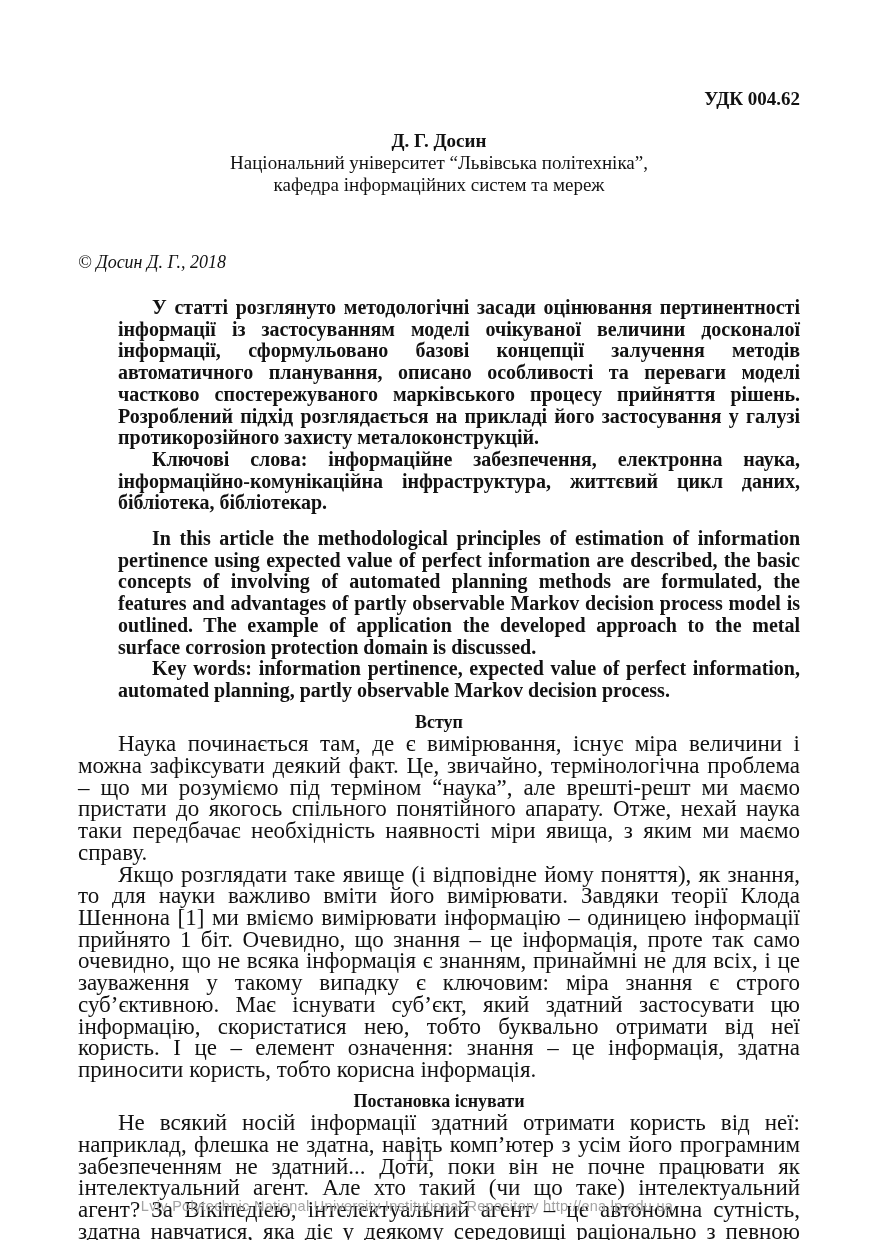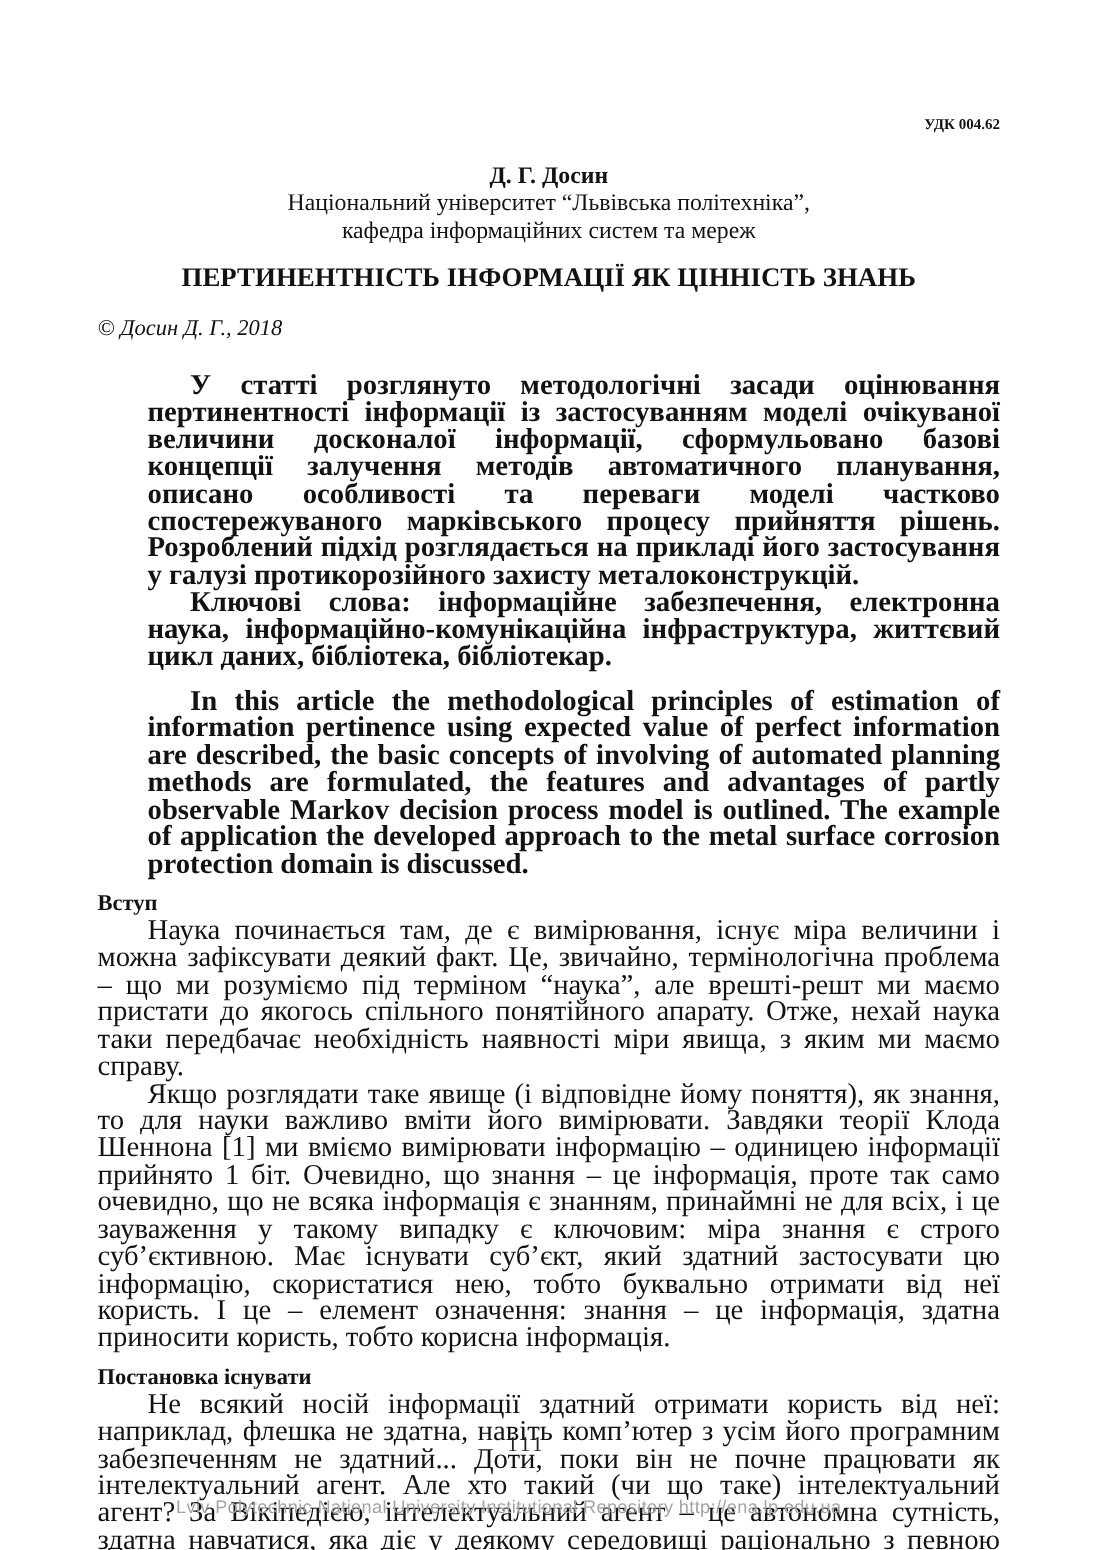--- a/index.html
+++ b/index.html
@@ -10,21 +10,21 @@
     background: #ffffff;
     box-sizing: border-box;
     padding: 88px 76px 0 78px;
     font-family: "Liberation Serif", serif;
     color: #121212;
     overflow: hidden;
   }
   .udk {
     text-align: right;
     font-weight: bold;
-    font-size: 12px;
+    font-size: 19px;
     line-height: 22px;
   }
   .byline {
     margin-top: 20px;
     text-align: center;
     font-size: 19px;
     line-height: 22px;
   }
   .byline .author { font-weight: bold; }
   .title {
@@ -37,29 +37,29 @@
   .copyright {
     margin-top: 16px;
     font-style: italic;
     font-size: 18px;
     line-height: 21px;
   }
   .abstract {
     margin-top: 24px;
     margin-left: 40px;
     font-weight: bold;
-    font-size: 23px;
+    font-size: 20px;
     line-height: 21.7px;
     text-align: justify;
   }
   .abstract p { margin: 0; text-indent: 34px; }
   .abstract.en { margin-top: 14px; }
   .sec-heading {
     margin: 10px 0 0 0;
-    text-align: left;
+    text-align: center;
     font-weight: bold;
     font-size: 18px;
     line-height: 21.7px;
   }
   .body-par {
     margin: 0;
     font-size: 23px;
     line-height: 21.7px;
     text-align: justify;
     text-indent: 40px;
@@ -94,31 +94,32 @@
 <div class="page">
 
   <div class="udk">УДК 004.62</div>
 
   <div class="byline">
     <div class="author">Д. Г. Досин</div>
     <div class="affil">Національний університет “Львівська політехніка”,</div>
     <div class="affil">кафедра інформаційних систем та мереж</div>
   </div>
 
-  <h1 class="title"><span>ПЕРТИНЕНТНІСТЬ ІНФОРМАЦІЇ ЯК ЦІННІСТЬ ЗНАНЬ</span><br></h1>
+  <h1 class="title"><br></h1>
 
   <div class="copyright">© Досин Д. Г., 2018</div>
 
   <div class="abstract uk">
     <p>У статті розглянуто методологічні засади оцінювання пертинентності інформації із застосуванням моделі очікуваної величини досконалої інформації, сформульовано базові концепції залучення методів автоматичного планування, описано особливості та переваги моделі частково спостережуваного марківського процесу прийняття рішень. Розроблений підхід розглядається на прикладі його застосування у галузі протикорозійного захисту металоконструкцій.</p>
     <p>Ключові слова: інформаційне забезпечення, електронна наука, інформаційно-комунікаційна інфраструктура, життєвий цикл даних, бібліотека, бібліотекар.</p>
   </div>
 
   <div class="abstract en">
     <p>In this article the methodological principles of estimation of information pertinence using expected value of perfect information are described, the basic concepts of involving of automated planning methods are formulated, the features and advantages of partly observable Markov decision process model is outlined. The example of application the developed approach to the metal surface corrosion protection domain is discussed.</p>
+    <p>Key words: information pertinence, expected value of perfect information, automated planning, partly observable Markov decision process.</p>
   </div>
 
   <h2 class="sec-heading">Вступ</h2>
   <p class="body-par">Наука починається там, де є вимірювання, існує міра величини і можна зафіксувати деякий факт. Це, звичайно, термінологічна проблема – що ми розуміємо під терміном “наука”, але врешті-решт ми маємо пристати до якогось спільного понятійного апарату. Отже, нехай наука таки передбачає необхідність наявності міри явища, з яким ми маємо справу.</p>
   <p class="body-par">Якщо розглядати таке явище (і відповідне йому поняття), як знання, то для науки важливо вміти його вимірювати. Завдяки теорії Клода Шеннона [1] ми вміємо вимірювати інформацію – одиницею інформації прийнято 1 біт. Очевидно, що знання – це інформація, проте так само очевидно, що не всяка інформація є знанням, принаймні не для всіх, і це зауваження у такому випадку є ключовим: міра знання є строго суб’єктивною. Має існувати суб’єкт, який здатний застосувати цю інформацію, скористатися нею, тобто буквально отримати від неї користь. І це – елемент означення: знання – це інформація, здатна приносити користь, тобто корисна інформація.</p>
 
   <h2 class="sec-heading">Постановка існувати</h2>
   <p class="body-par">Не всякий носій інформації здатний отримати користь від неї: наприклад, флешка не здатна, навіть комп’ютер з усім його програмним забезпеченням не здатний... Доти, поки він не почне працювати як інтелектуальний агент. Але хто такий (чи що таке) інтелектуальний агент? За Вікіпедією, інтелектуальний агент – це автономна сутність, здатна навчатися, яка діє у деякому середовищі раціонально з певною метою, використовуючи при цьому сенсори, актуатори та знання. Формулювання, на перший погляд, дещо громіздке, але воно мало б забезпечувати усі необхідні і достатні умови, для того щоб когось або щось можна було називати інтелектуальним агентом. Як людина, так і тварина, чи комаха, чи політична партія, чи держава загалом – усі вони, по суті, в</p>
 
   <div class="pagenum">111</div>

